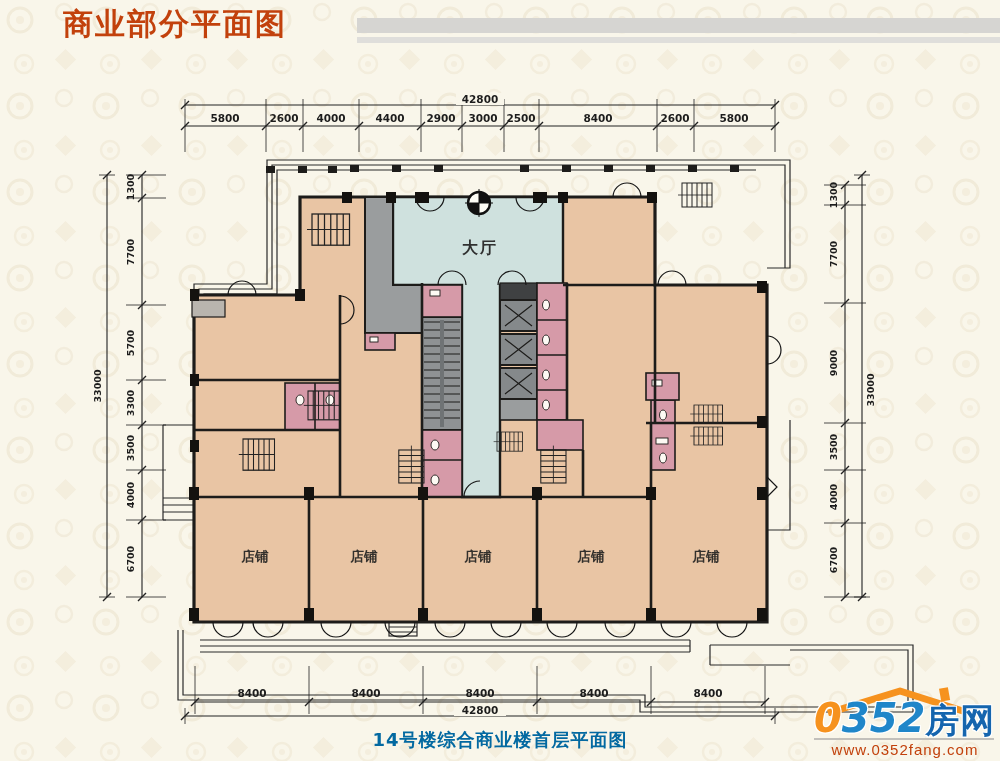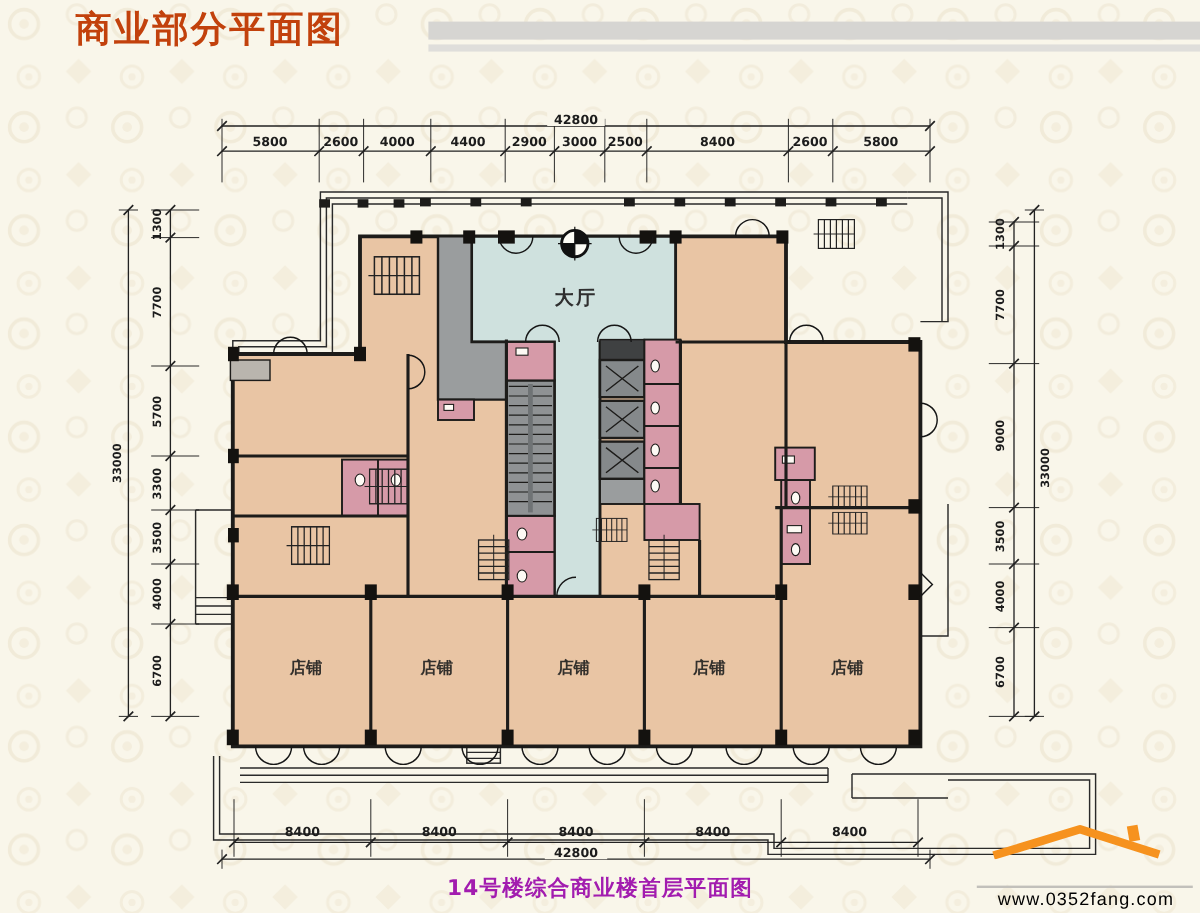--- a/index.html
+++ b/index.html
@@ -11,37 +11,37 @@
   #bg{position:absolute;left:0;top:0;z-index:0;}
   #plan-svg{position:absolute;left:0;top:0;z-index:1;}
   .hdr-title{
     position:absolute;left:63px;top:4px;z-index:3;
     font-size:30px;font-weight:900;color:#c2410c;letter-spacing:2px;
   }
   .hdr-bar1{position:absolute;left:357px;top:18px;right:0;height:15px;background:#d6d5d2;z-index:2;}
   .hdr-bar2{position:absolute;left:357px;top:37px;right:0;height:6px;background:#dfdedb;z-index:2;}
   .caption{
     position:absolute;left:0;top:728px;width:100%;text-align:center;z-index:3;
-    font-size:18px;font-weight:bold;color:#a21caf;letter-spacing:1px;
+    font-size:18px;font-weight:bold;color:#0369a1;letter-spacing:1px;
   }
   .logo{position:absolute;left:812px;top:686px;width:186px;height:72px;z-index:4;cursor:pointer;}
   .logo-roof{position:absolute;left:0;top:0;}
   .logo-text{
     position:absolute;left:2px;top:12px;white-space:nowrap;
     font-weight:bold;font-style:italic;font-size:40px;line-height:40px;color:#1f86c9;
     text-shadow:1px 1px 0 #ffffff,-1px -1px 0 #ffffff,1px -1px 0 #ffffff,-1px 1px 0 #ffffff;
   }
   .logo-text .zero{color:#f6921e;}
   .logo-text .cn{
     font-style:normal;font-size:34px;color:#1565ae;letter-spacing:1px;
   }
   .logo-rule{position:absolute;left:2px;top:52px;width:180px;border-top:2px solid #c2c0bb;}
   .logo-url{
     position:absolute;left:0px;top:55px;width:186px;text-align:center;
-    font-size:15px;color:#000000;letter-spacing:1px;font-style:normal;
+    font-size:15px;color:#c2410c;letter-spacing:1px;font-style:normal;
     font-family:"Liberation Sans","DejaVu Sans",sans-serif;
   }
 </style>
 </head>
 <body>
 
 <svg id="bg" width="1000" height="761" aria-hidden="true">
   <defs>
     <pattern id="bgp" width="86" height="86" patternUnits="userSpaceOnUse">
       <circle cx="20" cy="20" r="12" fill="none" stroke="#ece3cd" stroke-width="3"></circle>
@@ -311,15 +311,16 @@
   </g>
 </svg>
 
 <div class="caption">14号楼综合商业楼首层平面图</div>
 
 <div class="logo">
   <svg class="logo-roof" width="186" height="30">
     <path d="M16,27 L88,5 L154,26" fill="none" stroke="#f6921e" stroke-width="7" stroke-linejoin="round"></path>
     <rect x="128" y="2" width="9" height="13" fill="#f6921e" transform="rotate(-10 132 8)"></rect>
   </svg>
+  <div class="logo-text"><span class="zero">0</span><span>352</span><span class="cn">房网</span></div>
   <div class="logo-rule"></div>
   <div class="logo-url">www.0352fang.com</div>
 </div>
 
 </body></html>

